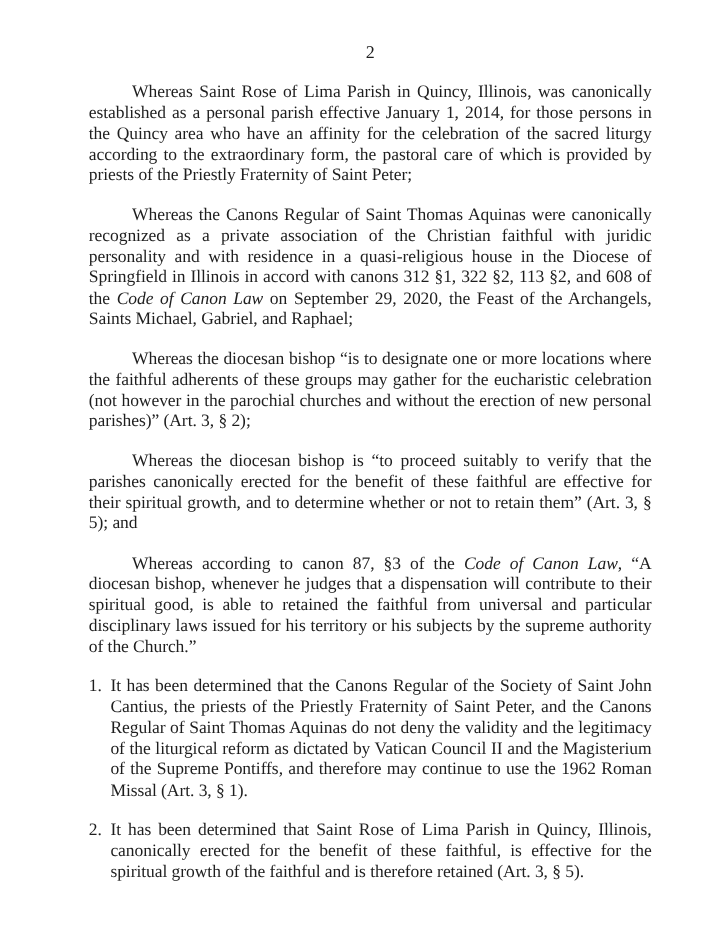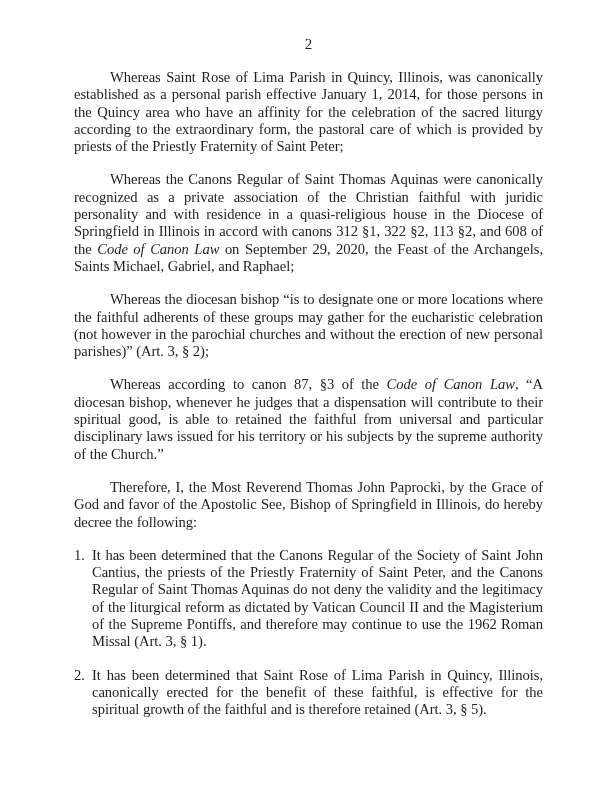--- a/index.html
+++ b/index.html
@@ -73,24 +73,24 @@
 <div class="page">
   <div class="page-number">2</div>
 
   <div class="body-text">
     <p class="para last-left">Whereas Saint Rose of Lima Parish in Quincy, Illinois, was canonically established as a personal parish effective January 1, 2014, for those persons in the Quincy area who have an affinity for the celebration of the sacred liturgy according to the extraordinary form, the pastoral care of which is provided by priests of the Priestly Fraternity of Saint Peter;</p>
 
     <p class="para last-left"><span>Whereas the Canons Regular of Saint Thomas Aquinas were canonically recognized as a private association of the Christian faithful with juridic personality and with residence in a quasi-religious house in the Diocese of Springfield in Illinois in accord with canons 312 §1, 322 §2, 113 §2, and 608 of the </span><em>Code of Canon Law</em><span> on September 29, 2020, the Feast of the Archangels, Saints Michael, Gabriel, and Raphael;</span></p>
 
     <p class="para last-left">Whereas the diocesan bishop “is to designate one or more locations where the faithful adherents of these groups may gather for the eucharistic celebration (not however in the parochial churches and without the erection of new personal parishes)” (Art. 3, § 2);</p>
 
+    <p class="para last-left">Whereas the diocesan bishop is “to proceed suitably to verify that the parishes canonically erected for the benefit of these faithful are effective for their spiritual growth, and to determine whether or not to retain them” (Art. 3, § 5); and</p>
 
     <p class="para last-left"><span>Whereas according to canon 87, §3 of the </span><em>Code of Canon Law</em><span>, “A diocesan bishop, whenever he judges that a dispensation will contribute to their spiritual good, is able to retained the faithful from universal and particular disciplinary laws issued for his territory or his subjects by the supreme authority of the Church.”</span></p>
 
-    <p class="para last-left">Therefore, I, the Most Reverend Thomas John Paprocki, by the Grace of God and favor of the Apostolic See, Bishop of Springfield in Illinois, do hereby decree the following:</p>
 
     <ol class="decree">
       <li class="last-left" style="text-align-last:left;">
         <span class="num">1.</span>
         <span>It has been determined that the Canons Regular of the Society of Saint John Cantius, the priests of the Priestly Fraternity of Saint Peter, and the Canons Regular of Saint Thomas Aquinas do not deny the validity and the legitimacy of the liturgical reform as dictated by Vatican Council II and the Magisterium of the Supreme Pontiffs, and therefore may continue to use the 1962 Roman Missal (Art. 3, § 1).</span>
       </li>
       <li style="text-align-last:left;">
         <span class="num">2.</span>
         <span>It has been determined that Saint Rose of Lima Parish in Quincy, Illinois, canonically erected for the benefit of these faithful, is effective for the spiritual growth of the faithful and is therefore retained (Art. 3, § 5).</span>
       </li>

